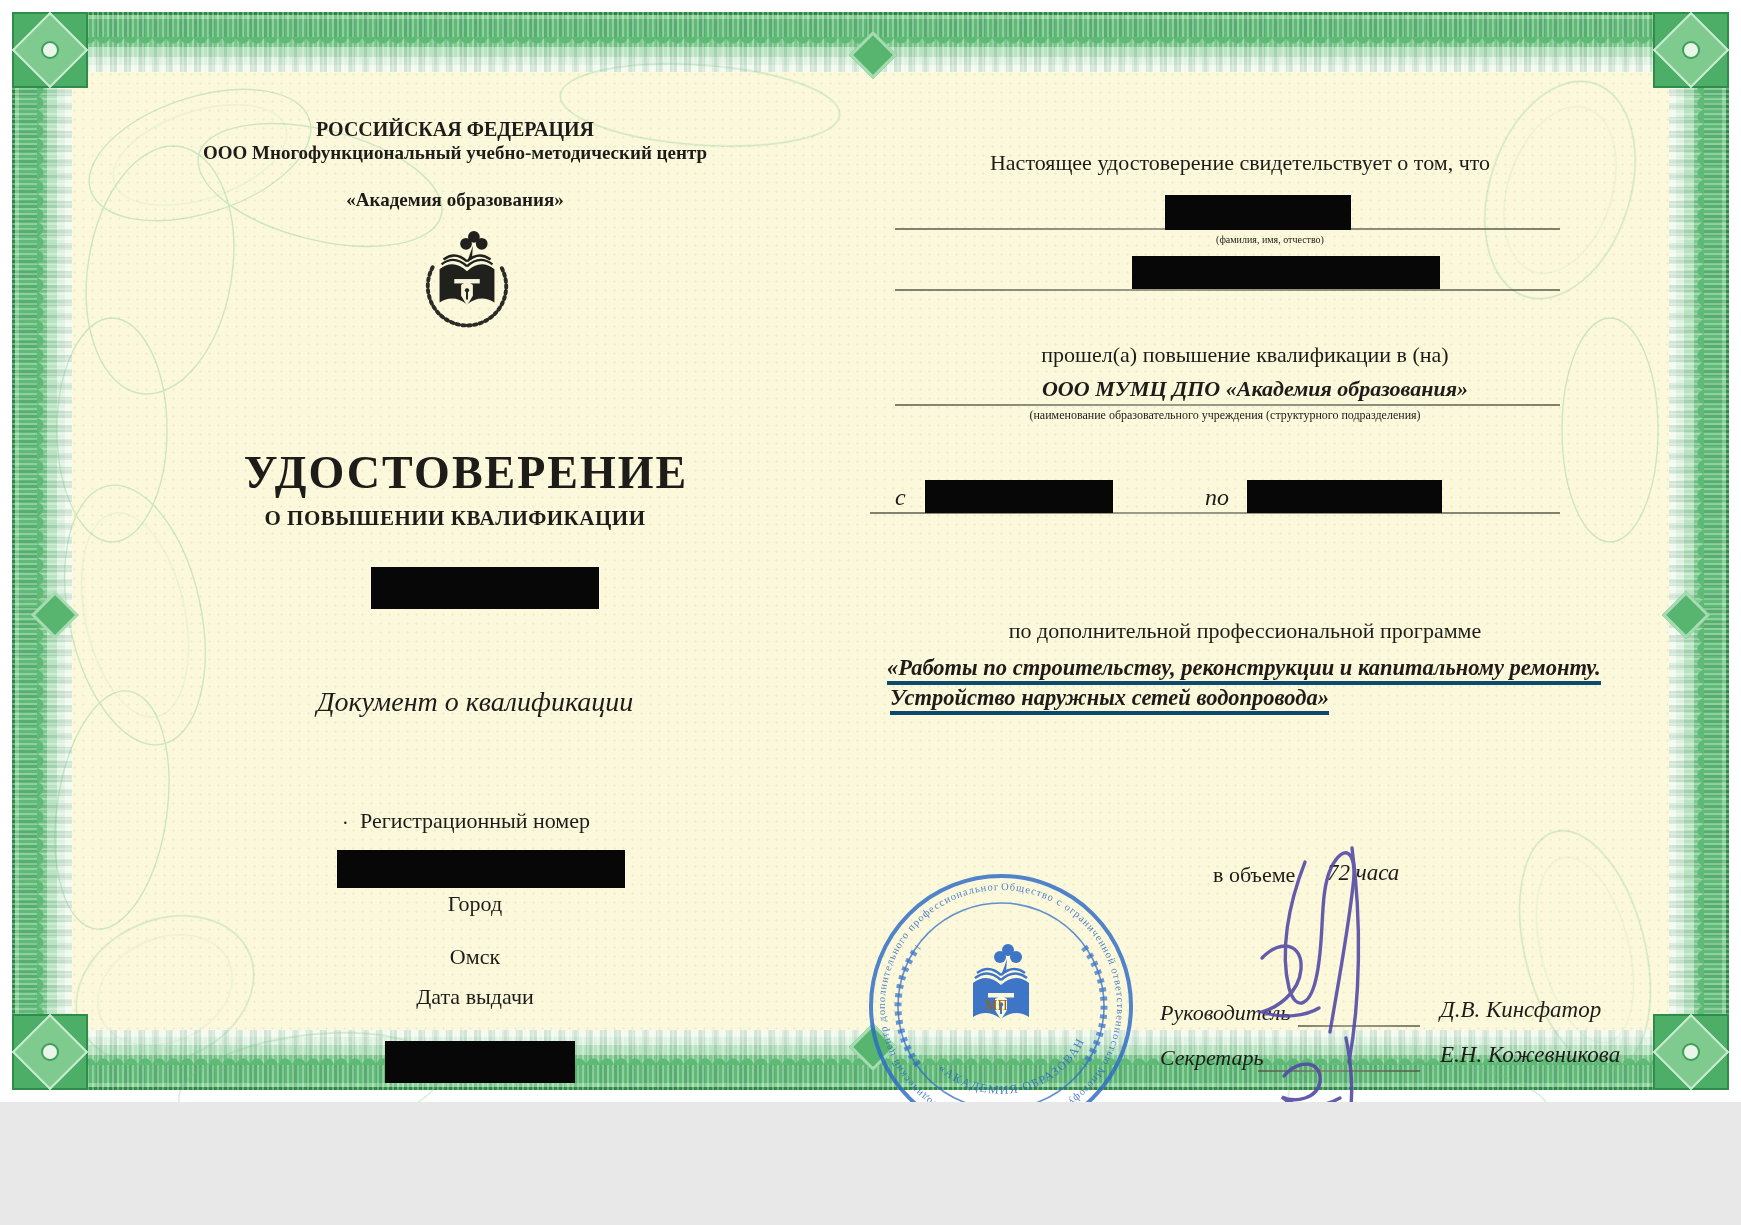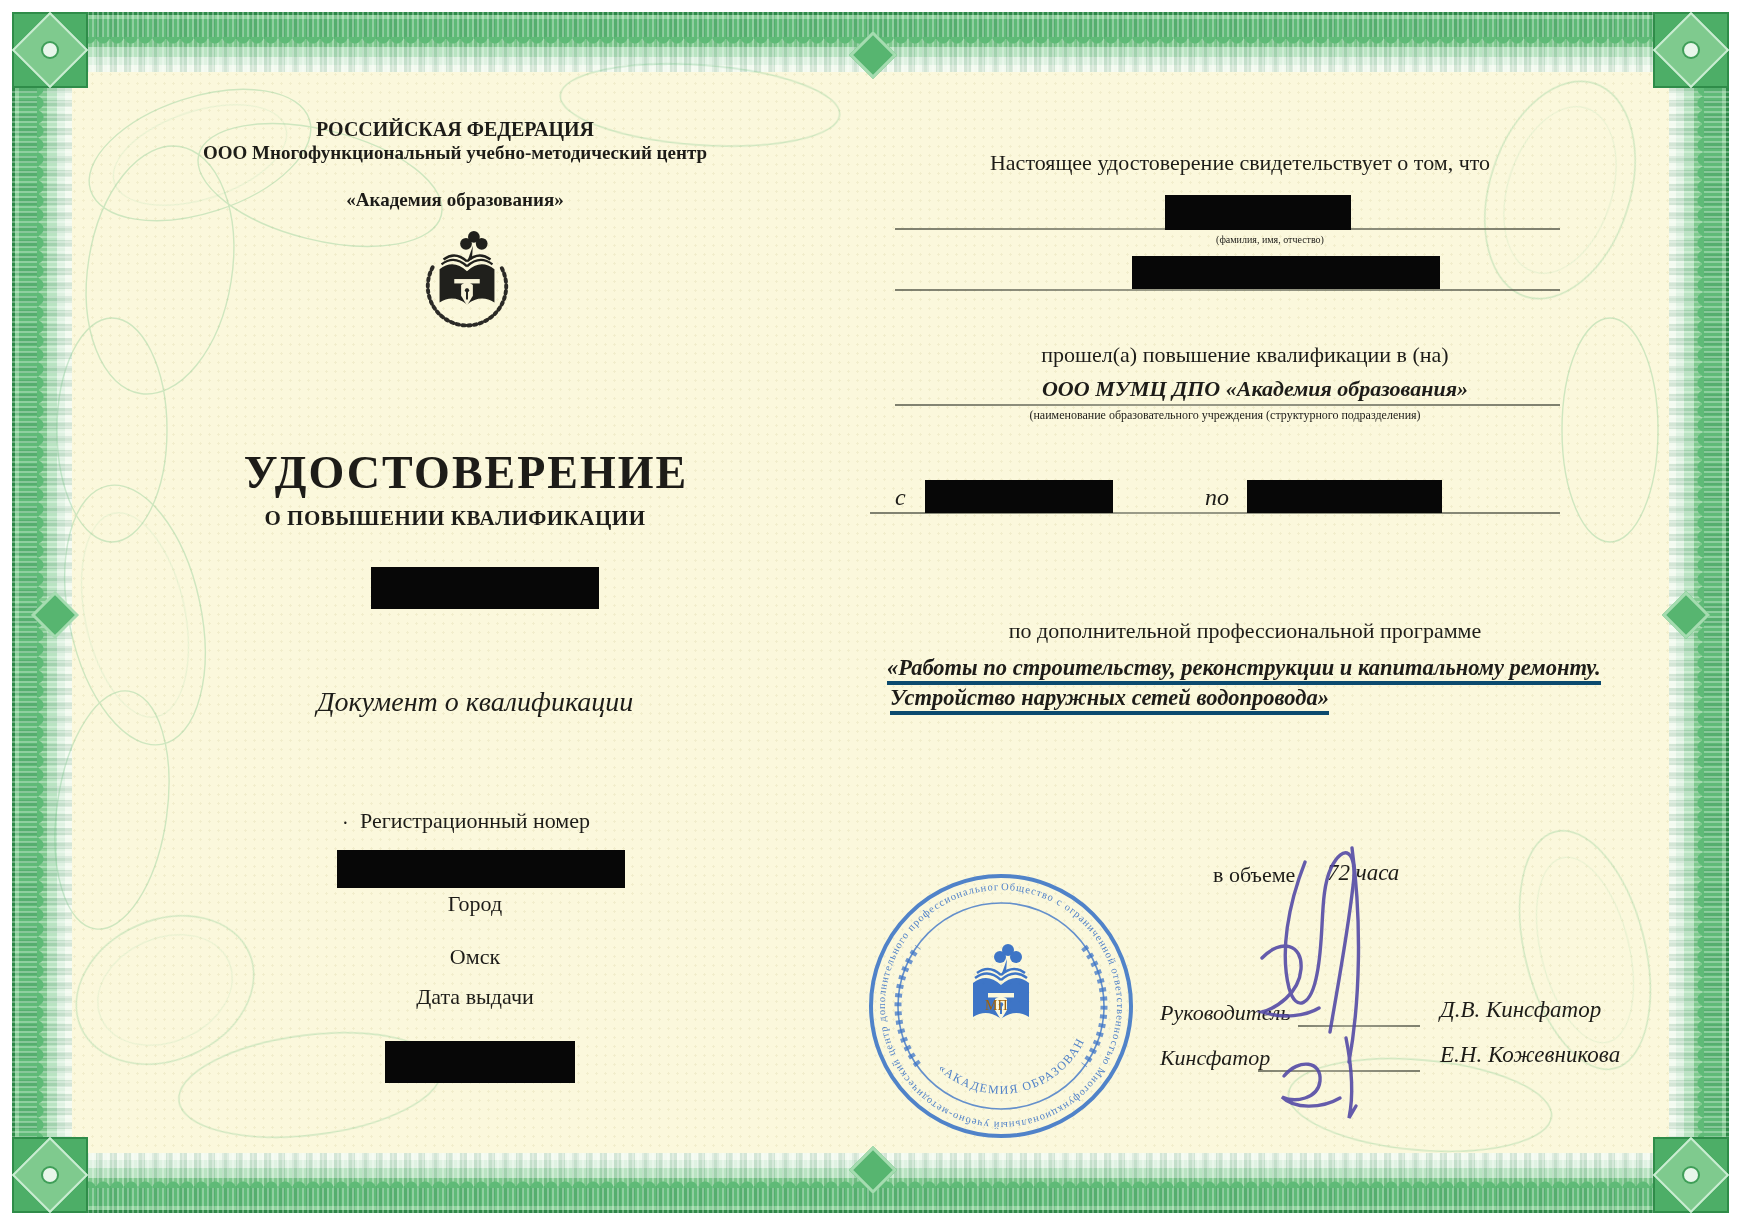--- a/index.html
+++ b/index.html
@@ -1,17 +1,17 @@
 <!DOCTYPE html>
 <html><head>
 <meta charset="utf-8">
 <style>
   html,body{margin:0;padding:0;background:#e8e8e8;}
   .cert{
-    position:relative;width:1741px;height:1225px;background:#ffffff;
+    position:relative;width:1741px;height:1102px;background:#ffffff;
     font-family:"Liberation Serif", serif;color:#1d1c18;overflow:hidden;
   }
   
   .frame-edge{position:absolute;z-index:2;}
   .frame-edge.top{top:12px;left:12px;right:12px;height:60px;
     background:
       repeating-linear-gradient(90deg, rgba(255,255,255,.30) 0 2px, rgba(255,255,255,0) 2px 5px),
       repeating-linear-gradient(90deg, rgba(24,104,56,.14) 0 7px, rgba(0,0,0,0) 7px 14px),
       linear-gradient(180deg,#2f8c49 0 3px,#8ed39c 3px 7px,#5fba77 7px 27px,#7fca8e 27px 35px,#b9e4c2 35px 45px,#dff2e2 45px 53px,#f2faef 53px 60px);}
   .frame-edge.bottom{bottom:12px;left:12px;right:12px;height:60px;
@@ -214,21 +214,21 @@
       <circle cx="50" cy="63.5" r="2.2" fill="#2e6ac5"></circle>
     </g>
   </svg>
 
   <div class="t" style="left:985px;top:998px;font-size:14px;color:#a16207;z-index:6;">МП</div>
 
   <div class="t italic" style="left:1160px;top:1000px;font-size:22px;">Руководитель</div>
   <div class="rule" style="left:1298px;top:1025px;width:122px;"></div>
   <div class="t italic" style="left:1440px;top:997px;font-size:23px;">Д.В. Кинсфатор</div>
 
-  <div class="t italic" style="left:1160px;top:1045px;font-size:22px;">Кинсфатор</div>
+  <div class="t italic" style="left:1160px;top:1045px;font-size:22px;">Секретарь</div>
   <div class="rule" style="left:1258px;top:1070px;width:162px;"></div>
   <div class="t italic" style="left:1440px;top:1042px;font-size:23px;">Е.Н. Кожевникова</div>
 
   <svg class="sig" width="1741" height="1225" viewBox="0 0 1741 1225">
     <g fill="none" stroke="#544aa6" stroke-width="3.4" stroke-linecap="round" opacity="0.9">
       <path d="M1305 862 C1288 905 1280 952 1289 988 C1296 1013 1311 1006 1317 974 C1325 934 1319 894 1331 868 C1343 843 1358 849 1353 886 C1347 938 1337 990 1330 1032"></path>
       <path d="M1352 848 C1362 922 1360 1002 1349 1062"></path>
       <path d="M1262 958 C1281 938 1303 944 1301 969 C1299 994 1276 1008 1262 1012 C1283 1019 1306 1016 1319 1008"></path>
       <path d="M1284 1076 C1299 1058 1322 1061 1320 1081 C1318 1099 1295 1103 1282 1097 C1294 1109 1321 1109 1340 1098"></path>
       <path d="M1346 1038 C1352 1068 1354 1094 1349 1118 L1356 1106"></path>

